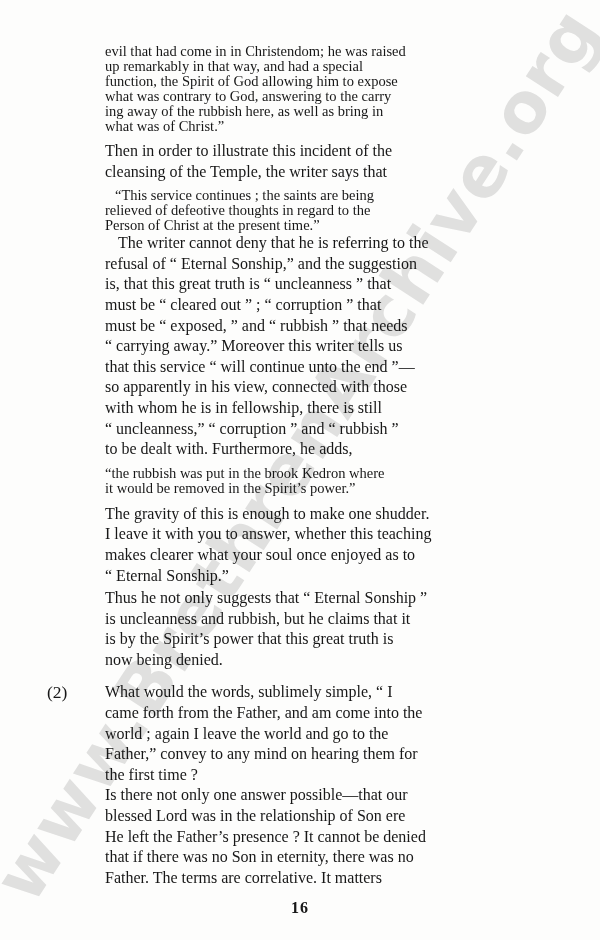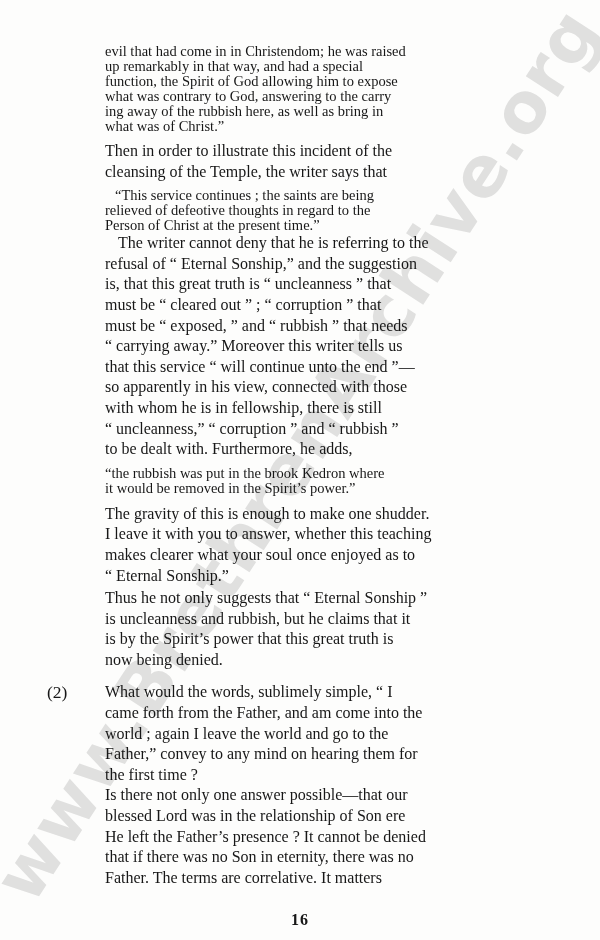--- a/index.html
+++ b/index.html
@@ -72,21 +72,20 @@
   .page-number {
     position: absolute;
     z-index: 1;
     top: 899px;
     left: 0;
     width: 600px;
     text-align: center;
     font-size: 16px;
     font-weight: 700;
     letter-spacing: 1px;
-    margin-top: 12px;
   }
 </style>
 </head>
 <body>
 
 <div class="page">
 
   <div class="watermark">www.BrethrenArchive.org</div>
 
   <div class="content">

